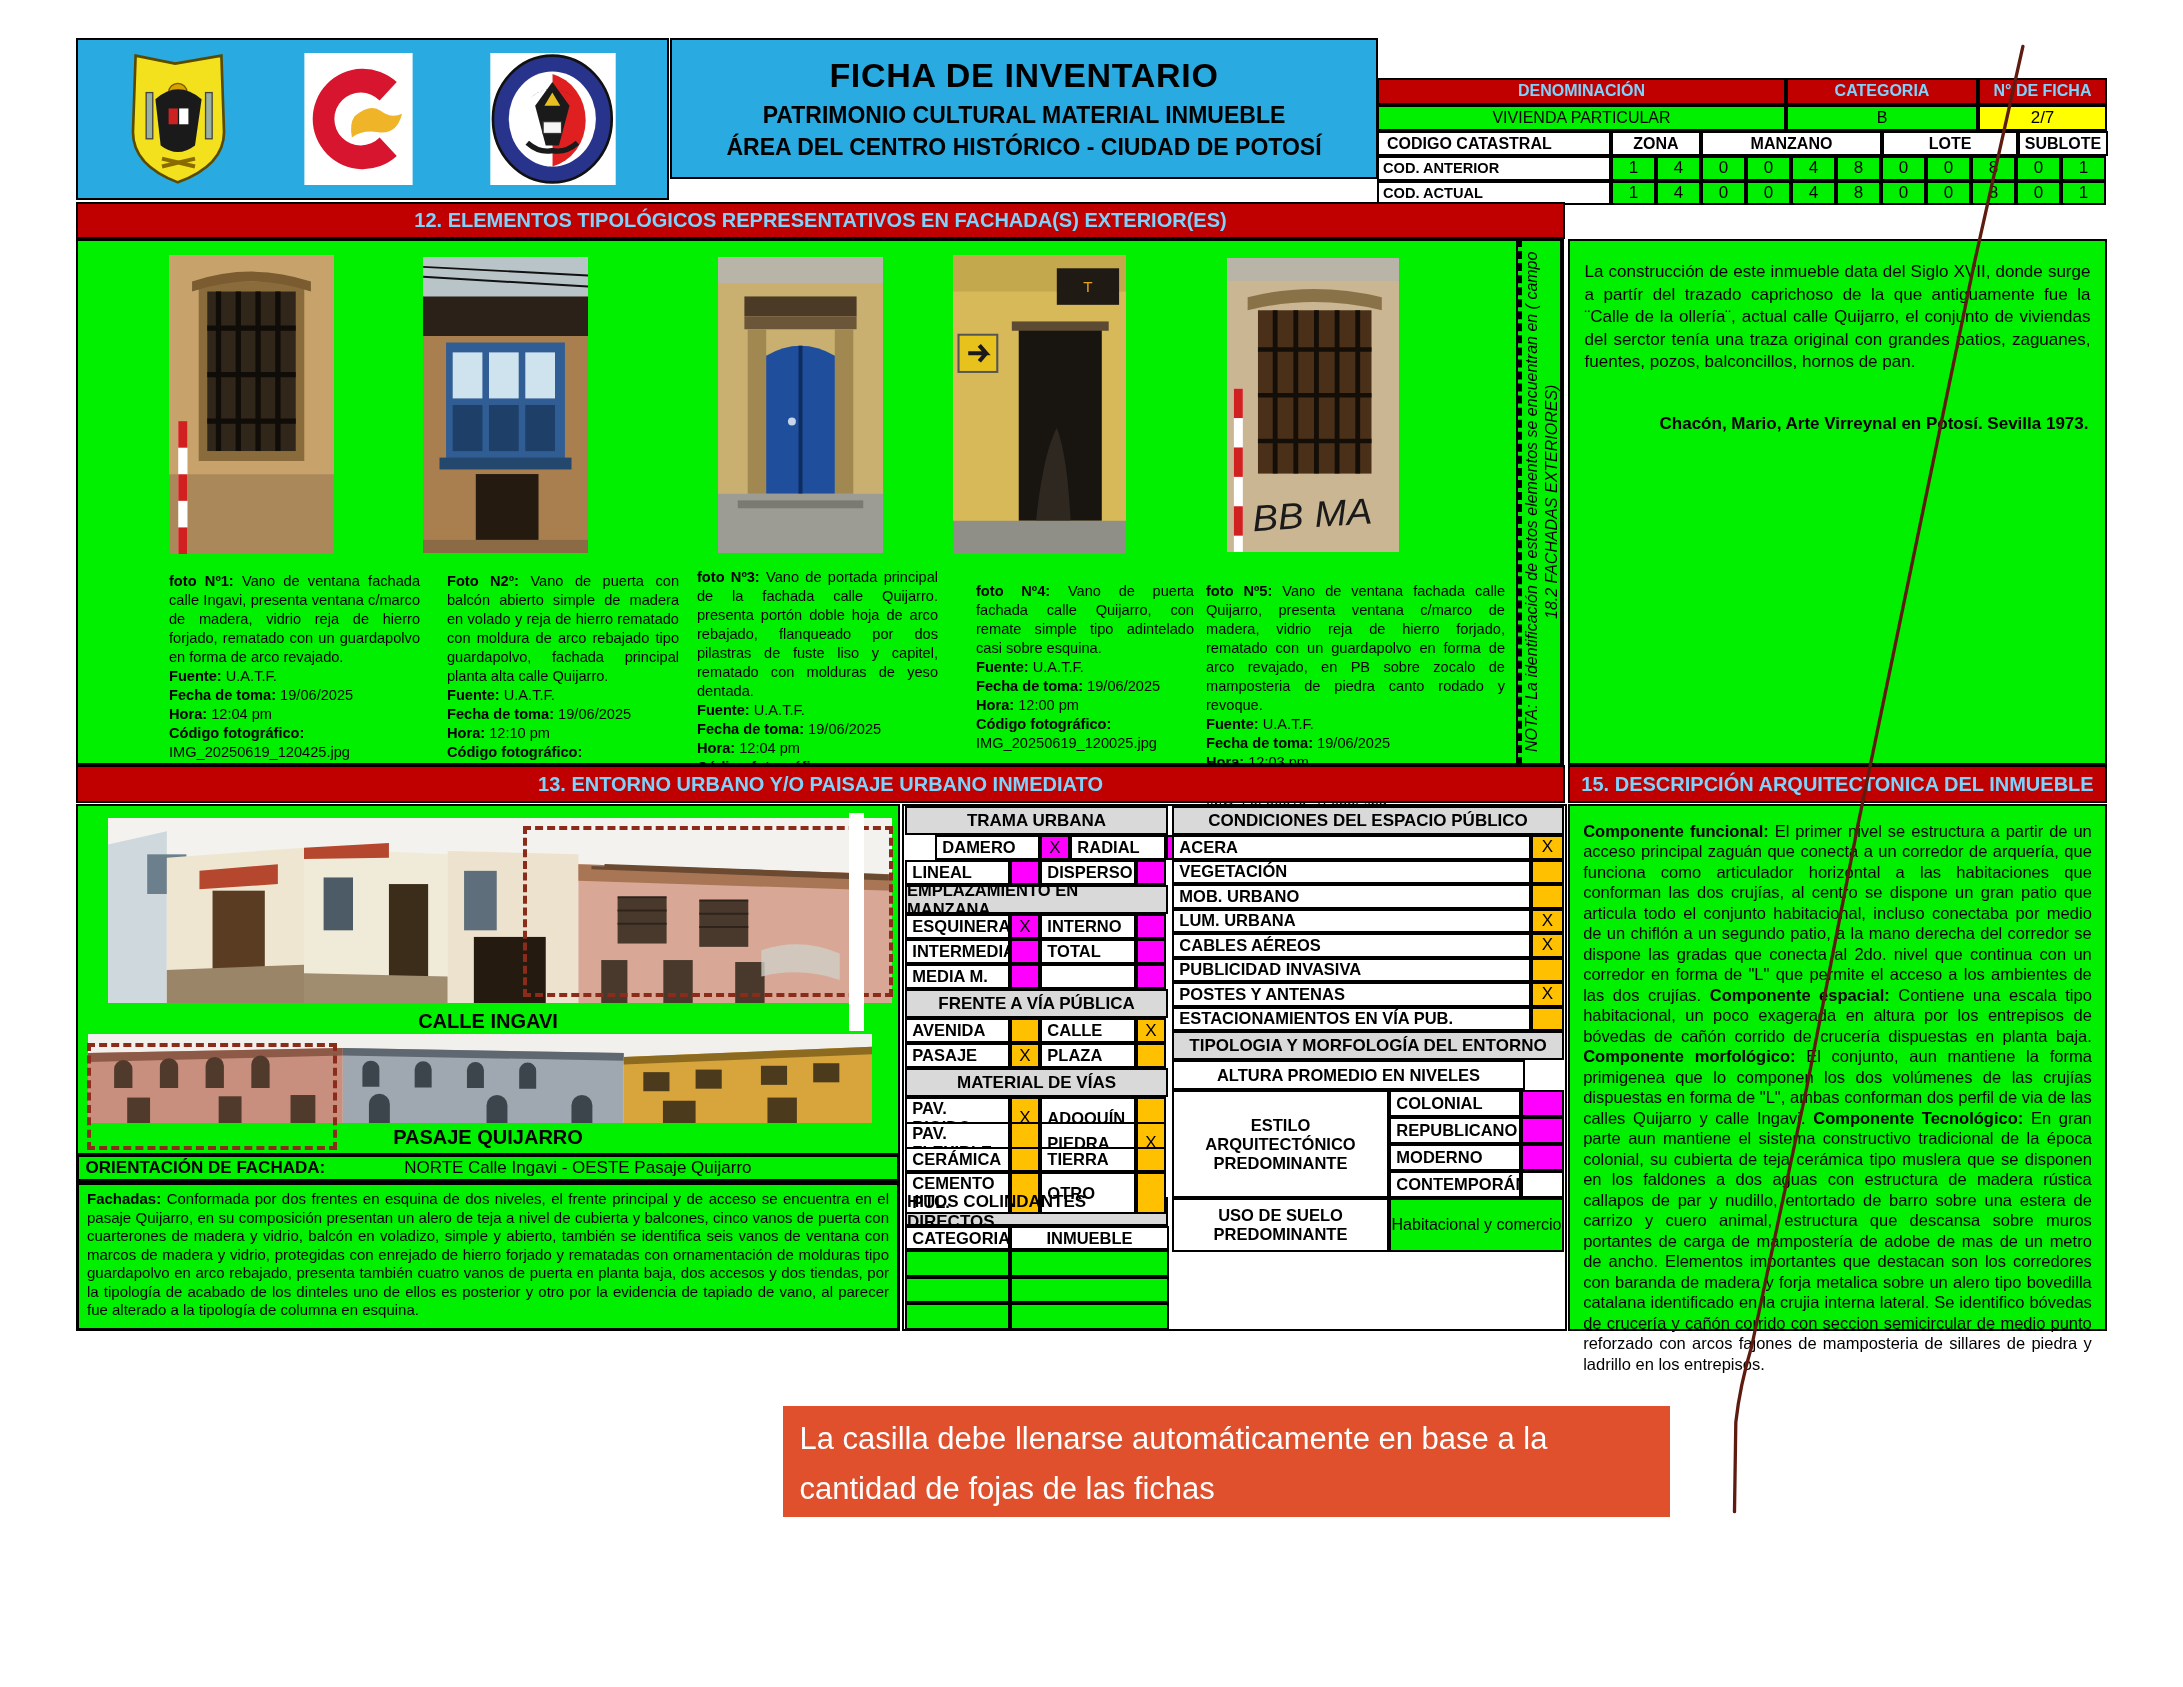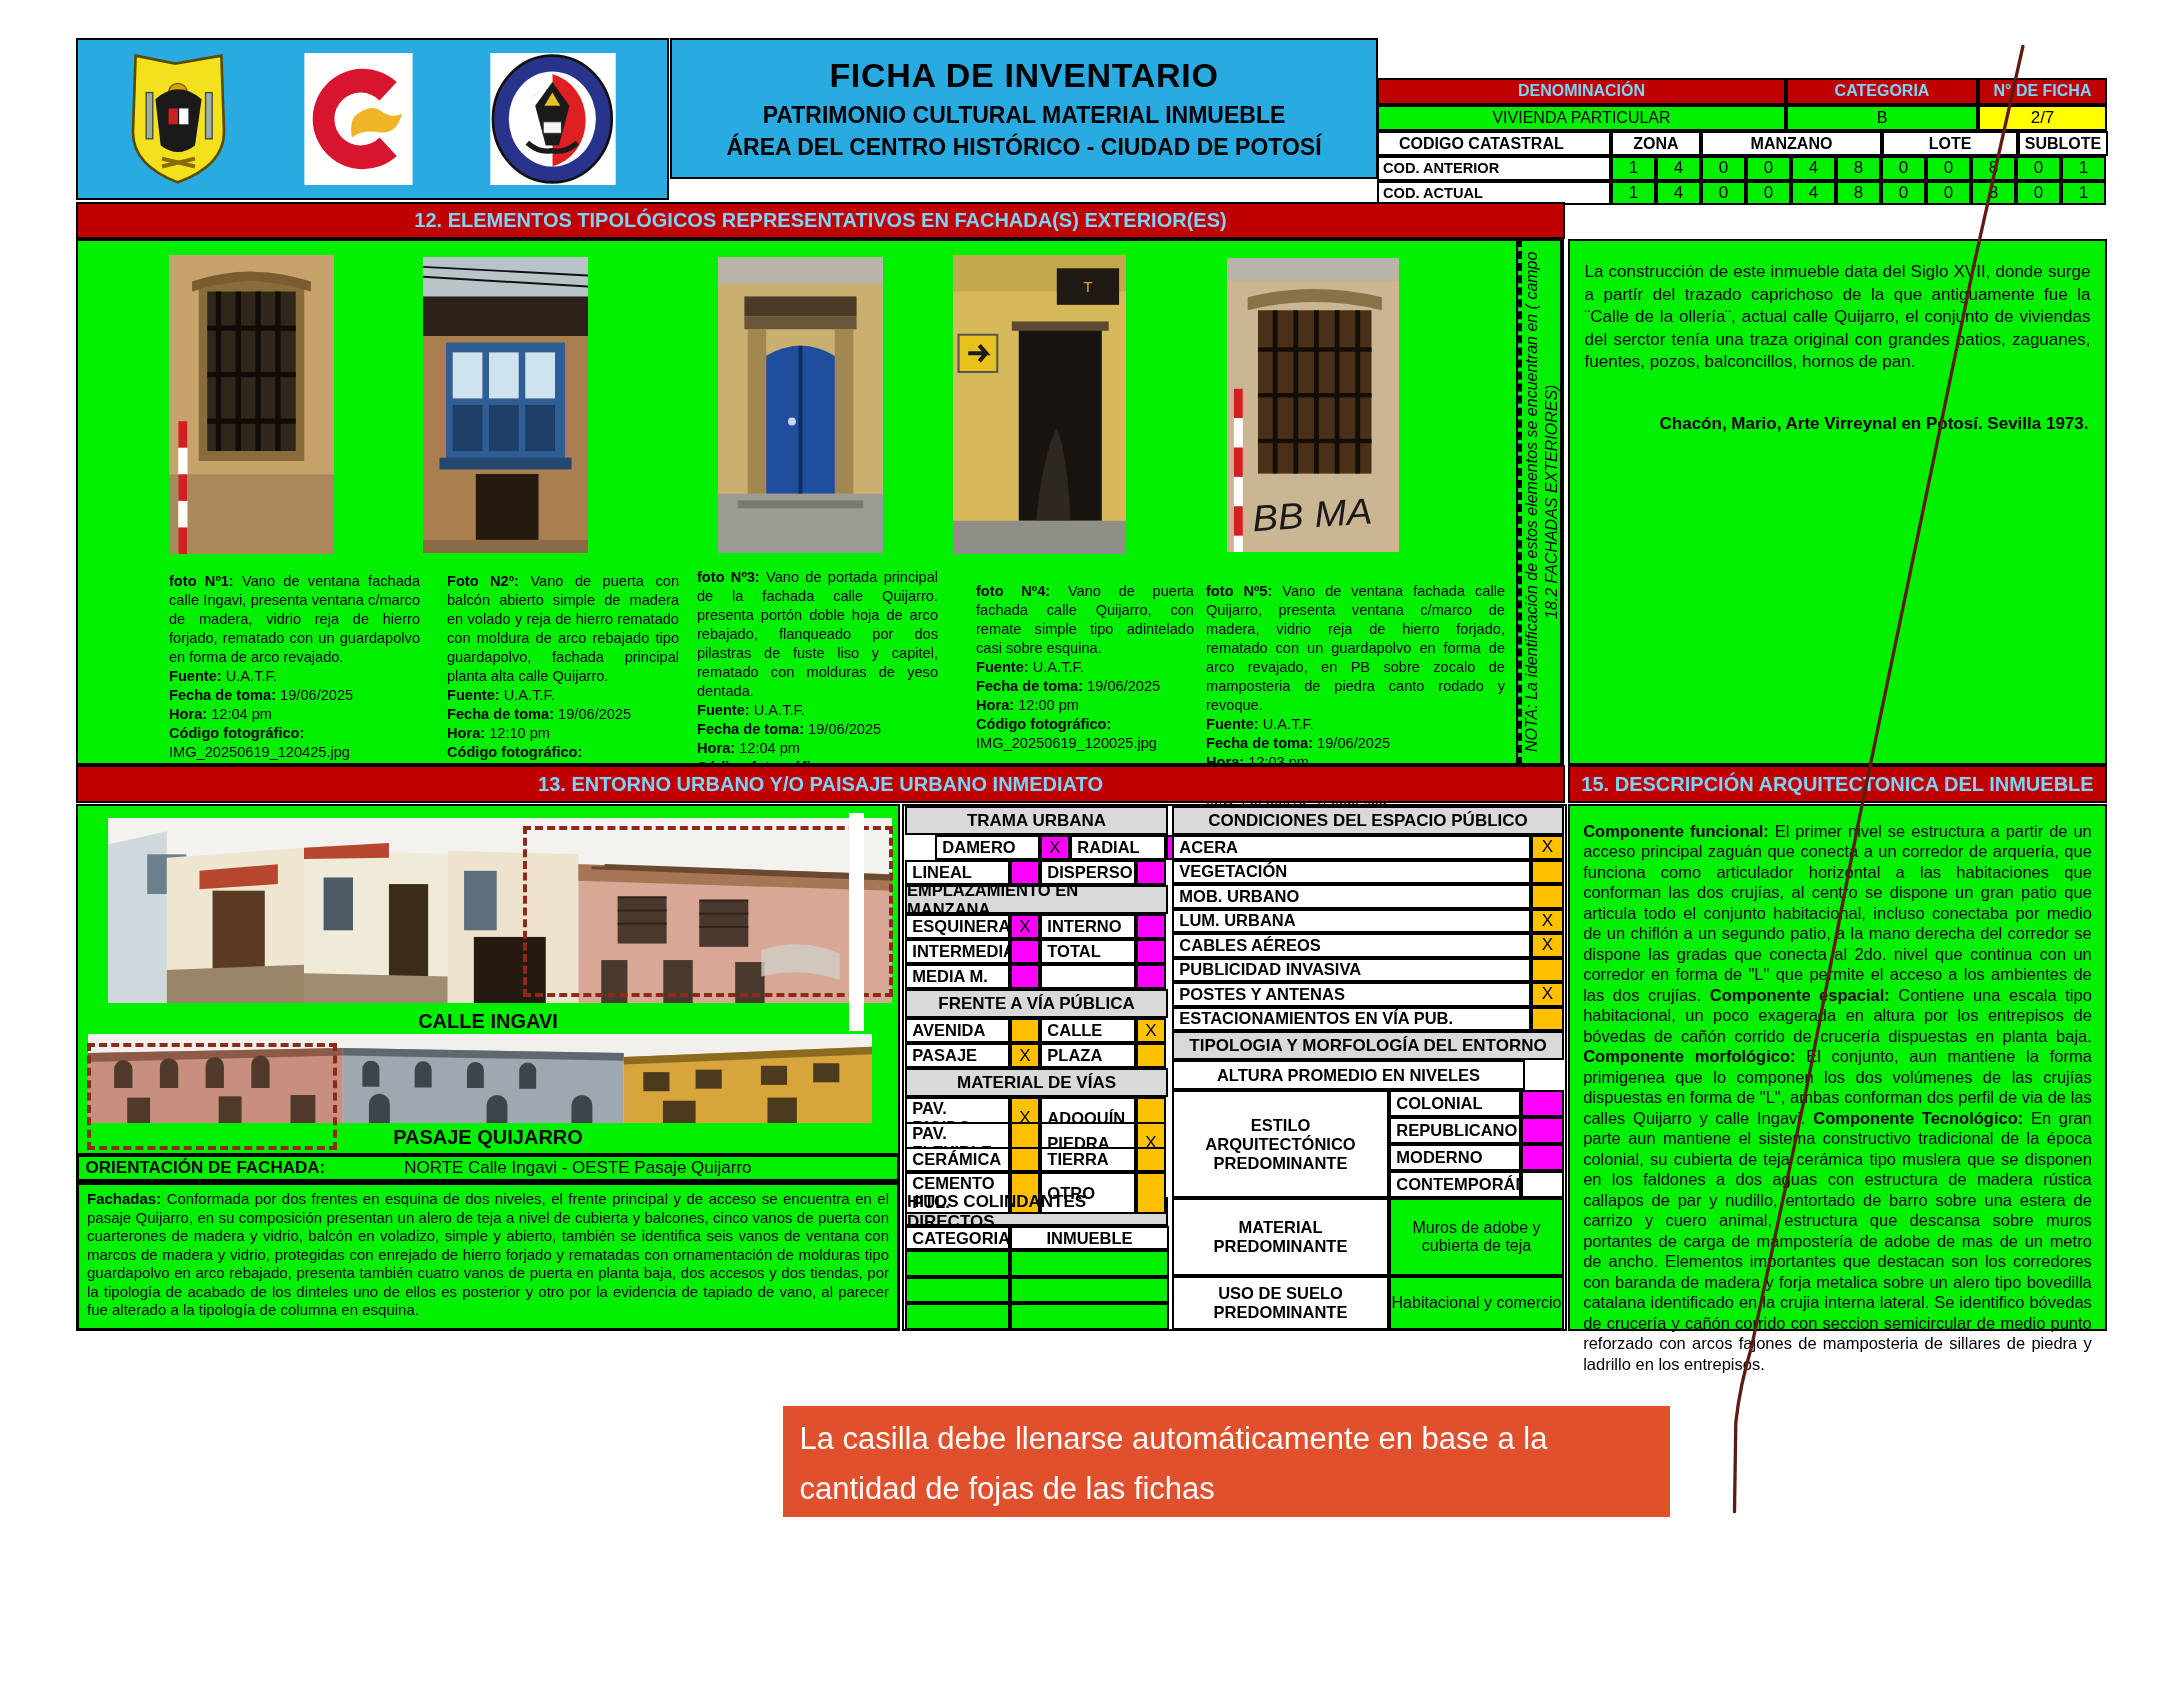--- a/index.html
+++ b/index.html
@@ -76,21 +76,21 @@
       <div class="cell redbar" style="font-size:16px;justify-content:center;">DENOMINACIÓN</div>
       <div class="cell redbar" style="font-size:16px;justify-content:center;">CATEGORIA</div>
       <div class="cell redbar" style="font-size:16px;justify-content:center;">N° DE FICHA</div>
     </div>
     <div style="display:grid;grid-template-columns:409px 192px 129px;height:26.5px;">
       <div class="cell green" style="justify-content:center;font-size:16px;">VIVIENDA PARTICULAR</div>
       <div class="cell green" style="justify-content:center;font-size:16px;">B</div>
       <div class="cell" style="background:#ffff00;justify-content:center;font-size:17px;">2/7</div>
     </div>
     <div style="display:grid;grid-template-columns:234px 90px 181px 136px 90px;height:25px;">
-      <div class="cell" style="font-weight:bold;font-size:16px;padding-left:20px;background:#fff;text-align:center;">CODIGO CATASTRAL</div>
+      <div class="cell" style="font-weight:bold;font-size:16px;padding-left:8px;background:#fff;text-align:center;">CODIGO CATASTRAL</div>
       <div class="cell" style="font-weight:bold;font-size:16px;justify-content:center;background:#fff;">ZONA</div>
       <div class="cell" style="font-weight:bold;font-size:16px;justify-content:center;background:#fff;">MANZANO</div>
       <div class="cell" style="font-weight:bold;font-size:16px;justify-content:center;background:#fff;">LOTE</div>
       <div class="cell" style="font-weight:bold;font-size:16px;justify-content:center;background:#fff;">SUBLOTE</div>
     </div>
     <div style="display:grid;grid-template-columns:234px repeat(11,45px);height:24.5px;">
       <div class="cell" style="font-weight:bold;font-size:14.6px;padding-left:4px;background:#fff;">COD. ANTERIOR</div>
       <div class="digit">1</div>
       <div class="digit">4</div>
       <div class="digit">0</div>
@@ -512,24 +512,20 @@
       <div class="cell" style="grid-row:1/5;background:#fff;font-weight:bold;font-size:16.5px;justify-content:center;text-align:center;">ESTILO ARQUITECTÓNICO PREDOMINANTE</div>
       <div class="cell lblcell">COLONIAL</div>
       <div class="cell" style="background:#ff00ff;"></div>
       <div class="cell lblcell">REPUBLICANO</div>
       <div class="cell" style="background:#ff00ff;"></div>
       <div class="cell lblcell">MODERNO</div>
       <div class="cell" style="background:#ff00ff;"></div>
       <div class="cell lblcell">CONTEMPORÁNEO</div>
       <div class="cell" style="background:#ffffff;"></div>
     </div>
-    <div style="display:grid;grid-template-columns:217px 175px;height:78px;">
-      <div class="cell" style="background:#fff;font-weight:bold;font-size:16.5px;justify-content:center;text-align:center;">MATERIAL PREDOMINANTE</div>
-      <div class="cell green" style="justify-content:center;text-align:center;font-size:16px;padding:0 6.6px;">Muros de adobe y cubierta de teja</div>
-    </div>
     <div style="display:grid;grid-template-columns:217px 175px;height:54px;">
       <div class="cell" style="background:#fff;font-weight:bold;font-size:16.5px;justify-content:center;text-align:center;">USO DE SUELO PREDOMINANTE</div>
       <div class="cell green" style="justify-content:center;text-align:center;font-size:16px;">Habitacional y comercio</div>
     </div>
   </div>
 
   <div class="abs green bk" style="left:1568px;top:804px;width:539px;height:527px;padding:14.6px 13.2px;">
     <div class="bigtext" style="font-size:16.5px;line-height:20.5px;">
       <b>Componente funcional:</b> <span>El primer nivel se estructura a partir de un acceso principal zaguán que conecta a un corredor de arquería, que funciona como articulador horizontal a las habitaciones que conforman las dos crujías, al centro se dispone un gran patio que articula todo el conjunto habitacional, incluso conectaba por medio de un chiflón a un segundo patio, a la mano derecha del corredor se dispone las gradas que conecta al 2do. nivel que continua con un corredor en forma de "L" que permite el acceso a los ambientes de las dos crujías.</span>
       <b>Componente espacial:</b> <span>Contiene una escala tipo habitacional, un poco exagerada en altura por los entrepisos de bóvedas de cañón corrido de crucería dispuestas en planta baja.</span>

